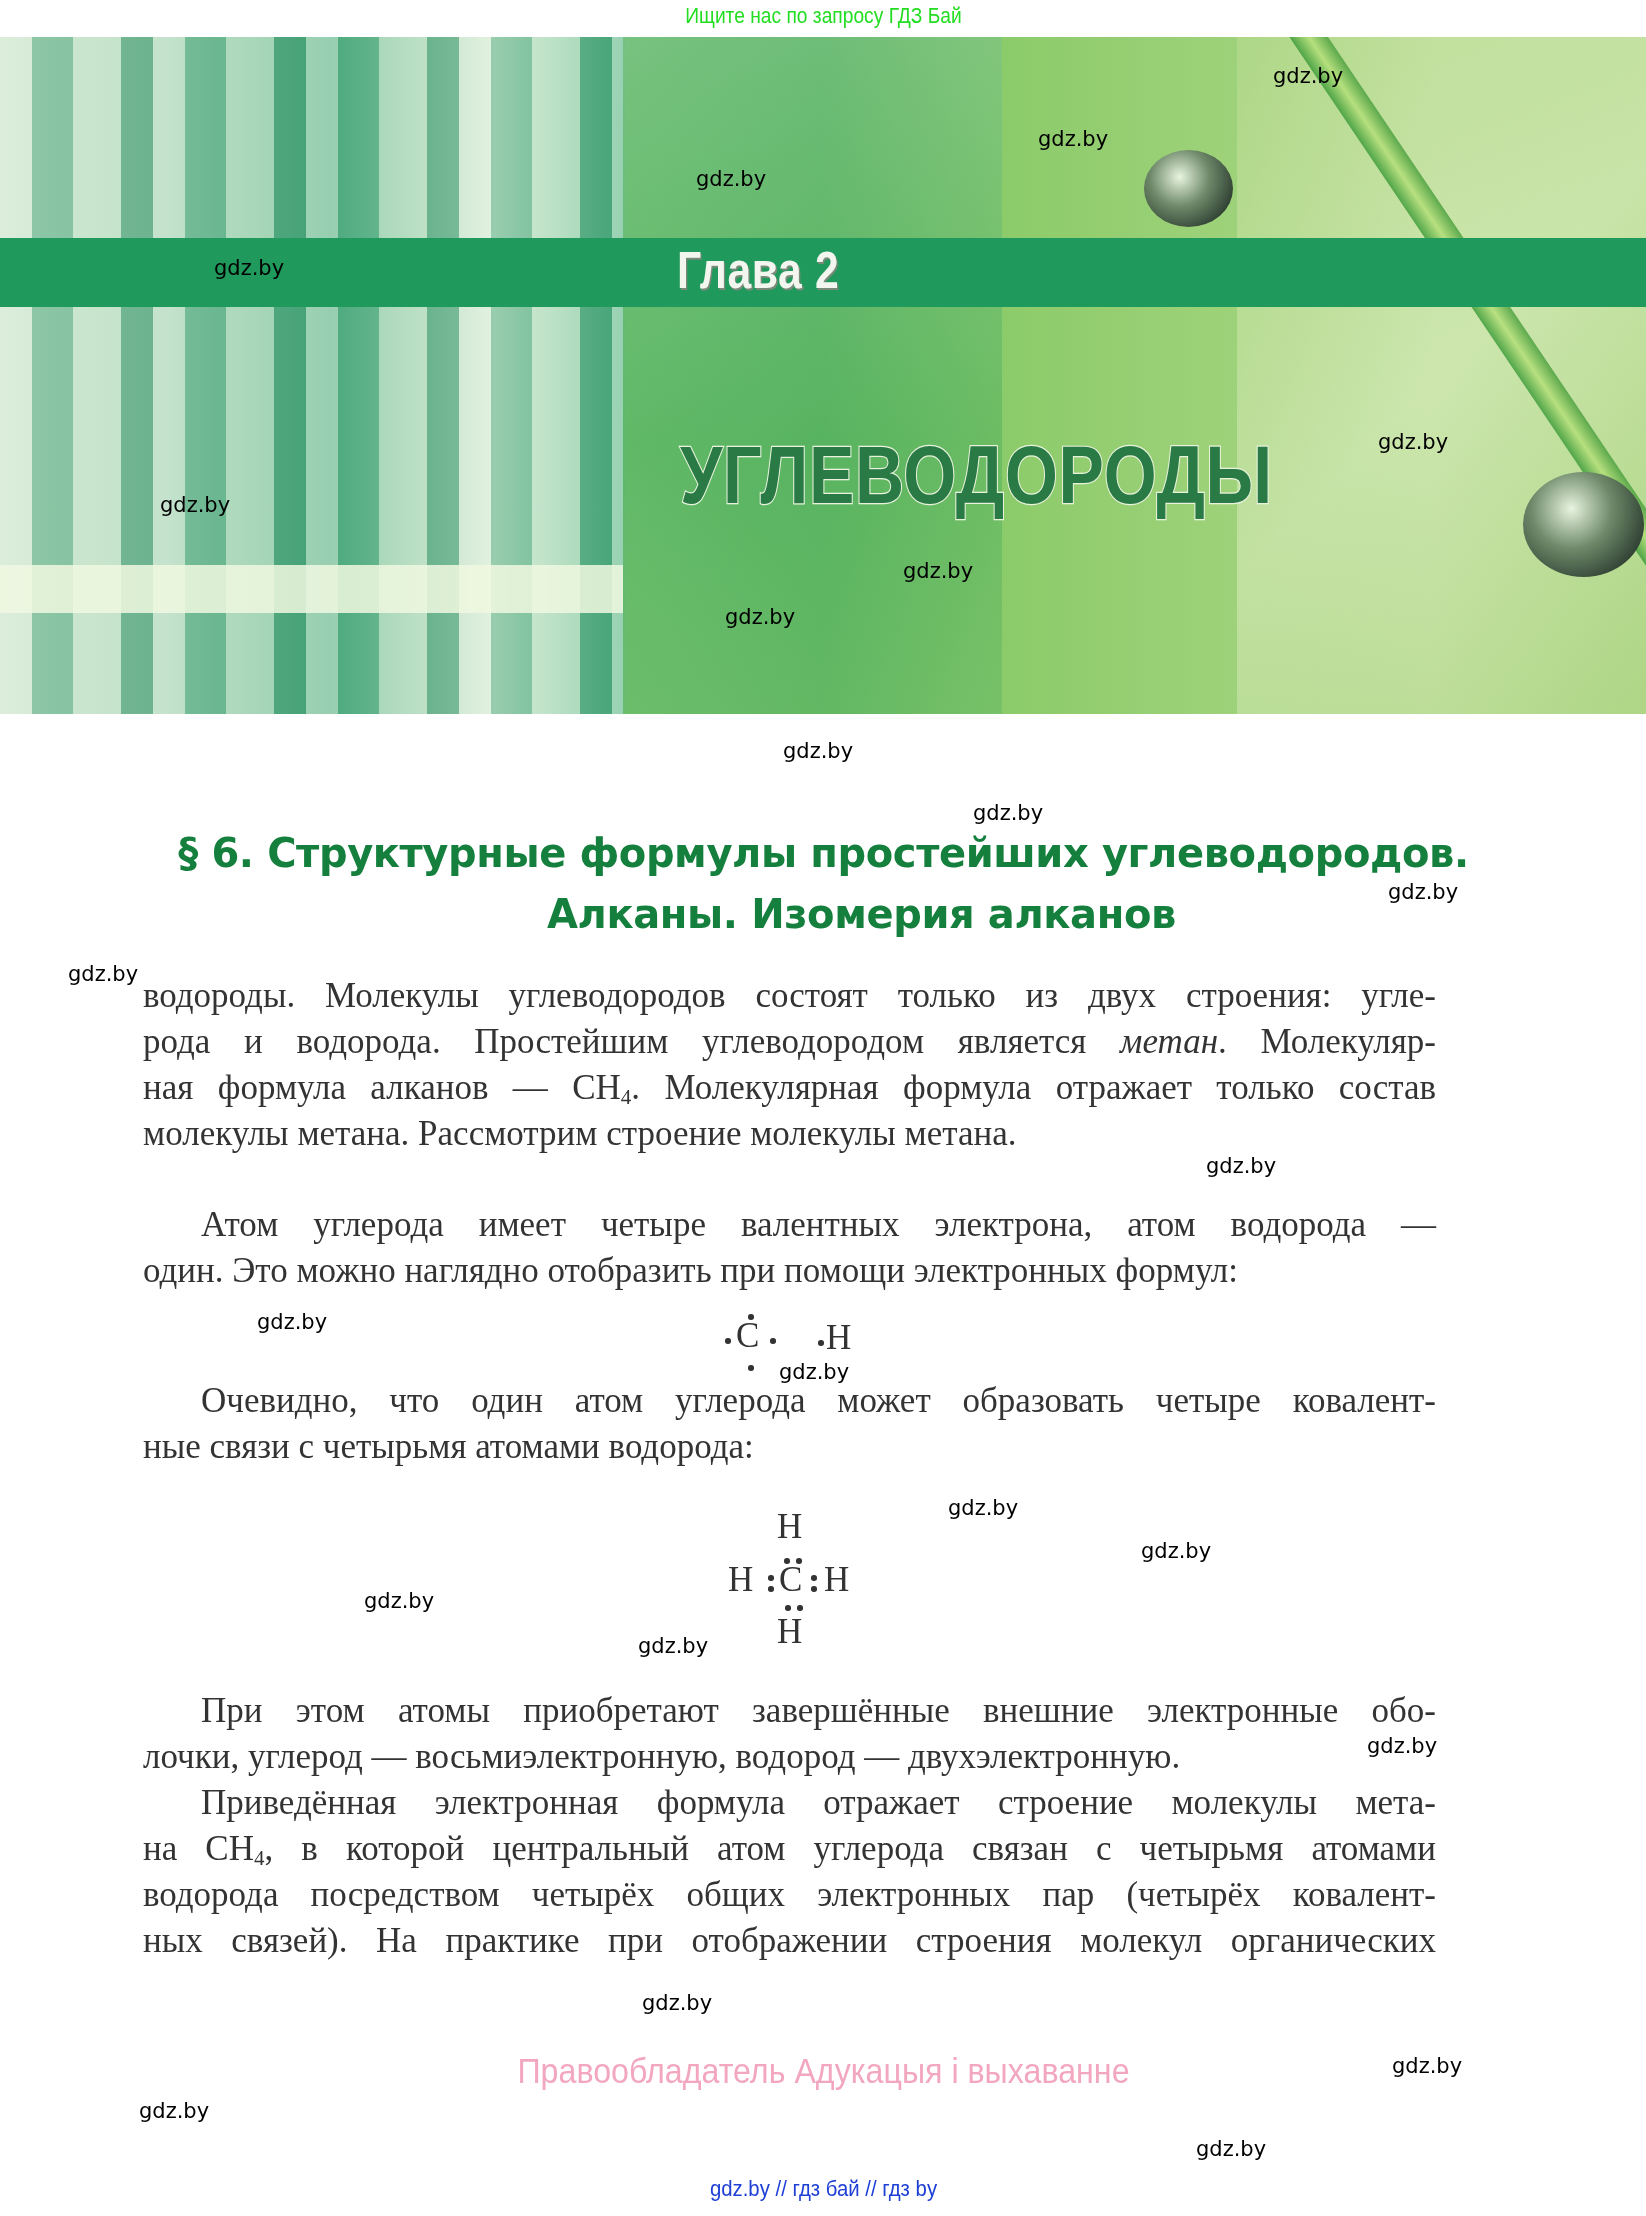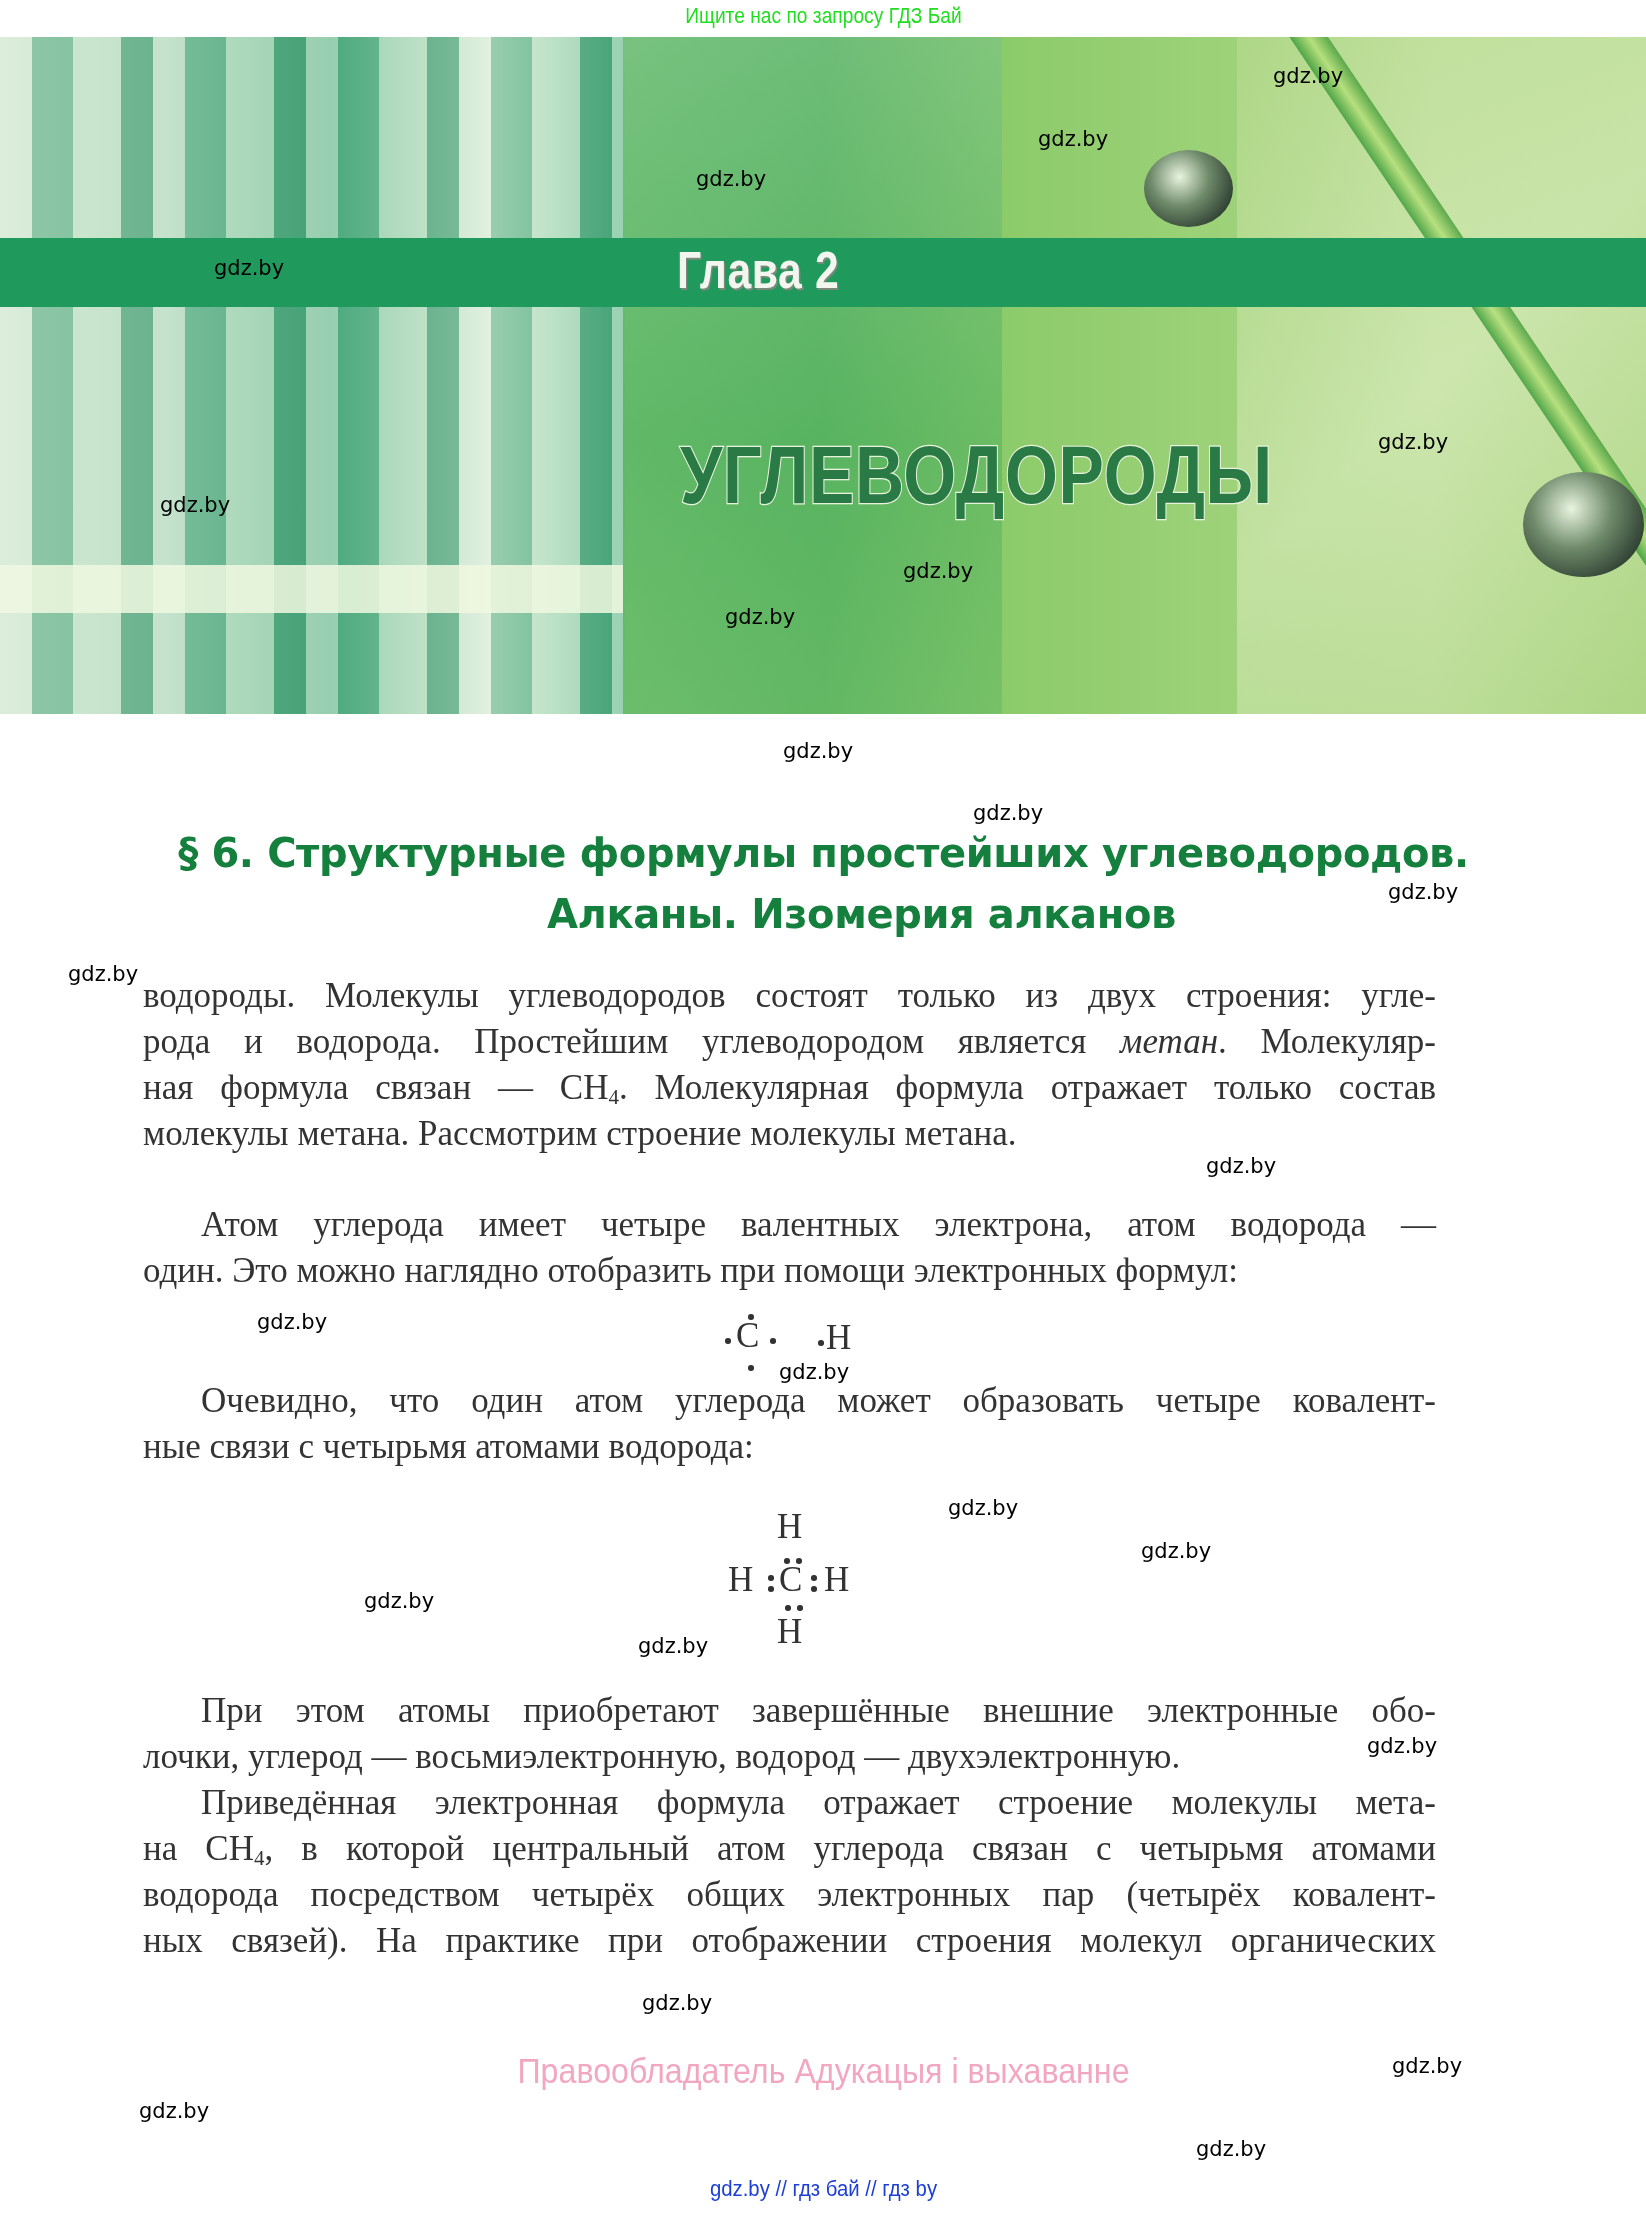--- a/index.html
+++ b/index.html
@@ -47,21 +47,21 @@
   <div class="chapter">Глава 2</div>
   <div class="title-big">УГЛЕВОДОРОДЫ</div>
 </div>
 
 <div class="heading" style="top:830px;">§ 6. Структурные формулы простейших углеводородов.</div>
 <div class="heading" style="top:891px;margin-left:38px;">Алканы. Изомерия алканов</div>
 
 <div class="para" style="top:973px;">
   <span class="line">водороды. Молекулы углеводородов состоят только из двух строения: угле-</span>
   <span class="line"><span>рода и водорода. Простейшим углеводородом является </span><i>метан</i><span>. Молекуляр-</span></span>
-  <span class="line"><span>ная формула связан — CH</span><sub>4</sub><span>. Молекулярная формула отражает только состав</span></span>
+  <span class="line"><span>ная формула алканов — CH</span><sub>4</sub><span>. Молекулярная формула отражает только состав</span></span>
   <span class="line last">молекулы метана. Рассмотрим строение молекулы метана.</span>
 </div>
 
 <div class="para" style="top:1202px;">
   <span class="line indent">Атом углерода имеет четыре валентных электрона, атом водорода —</span>
   <span class="line last">один. Это можно наглядно отобразить при помощи электронных формул:</span>
 </div>
 
 <div>
   <span class="formula" style="left:736px;top:1316px;">C</span>

